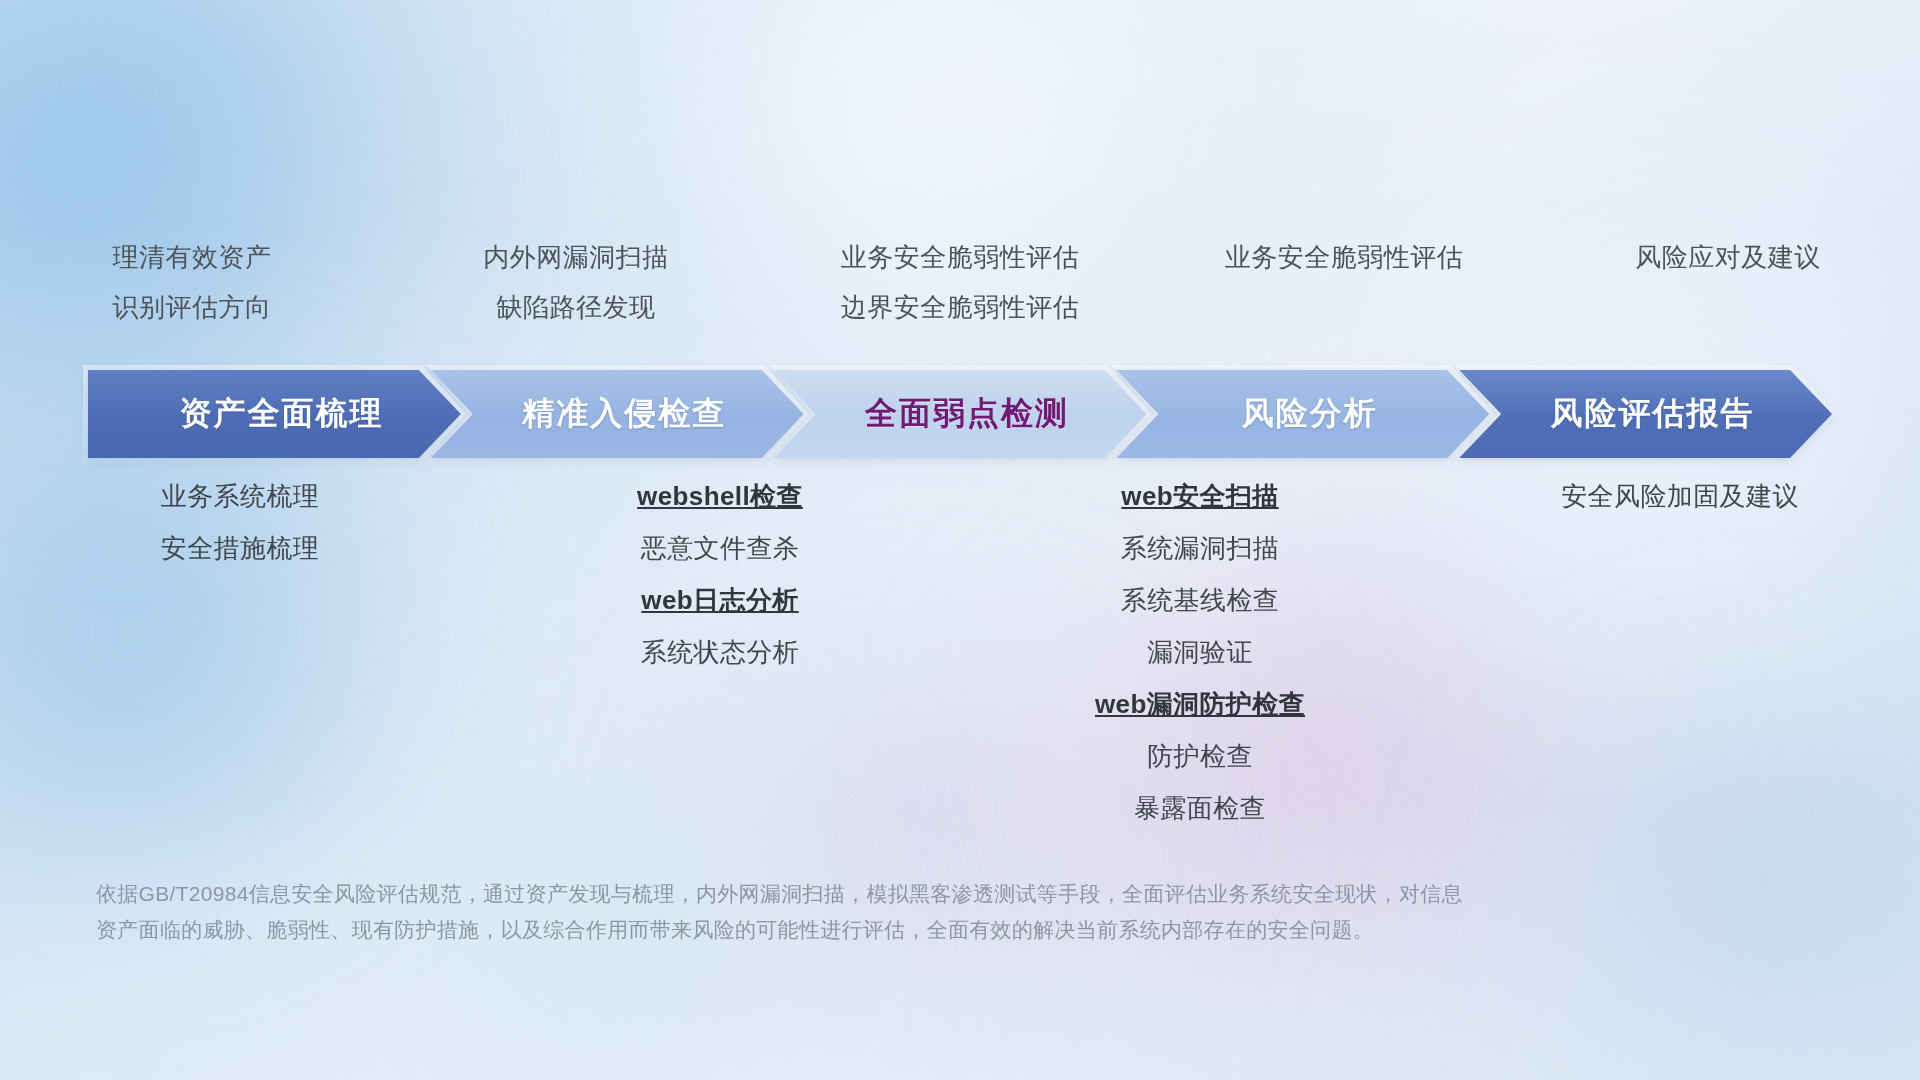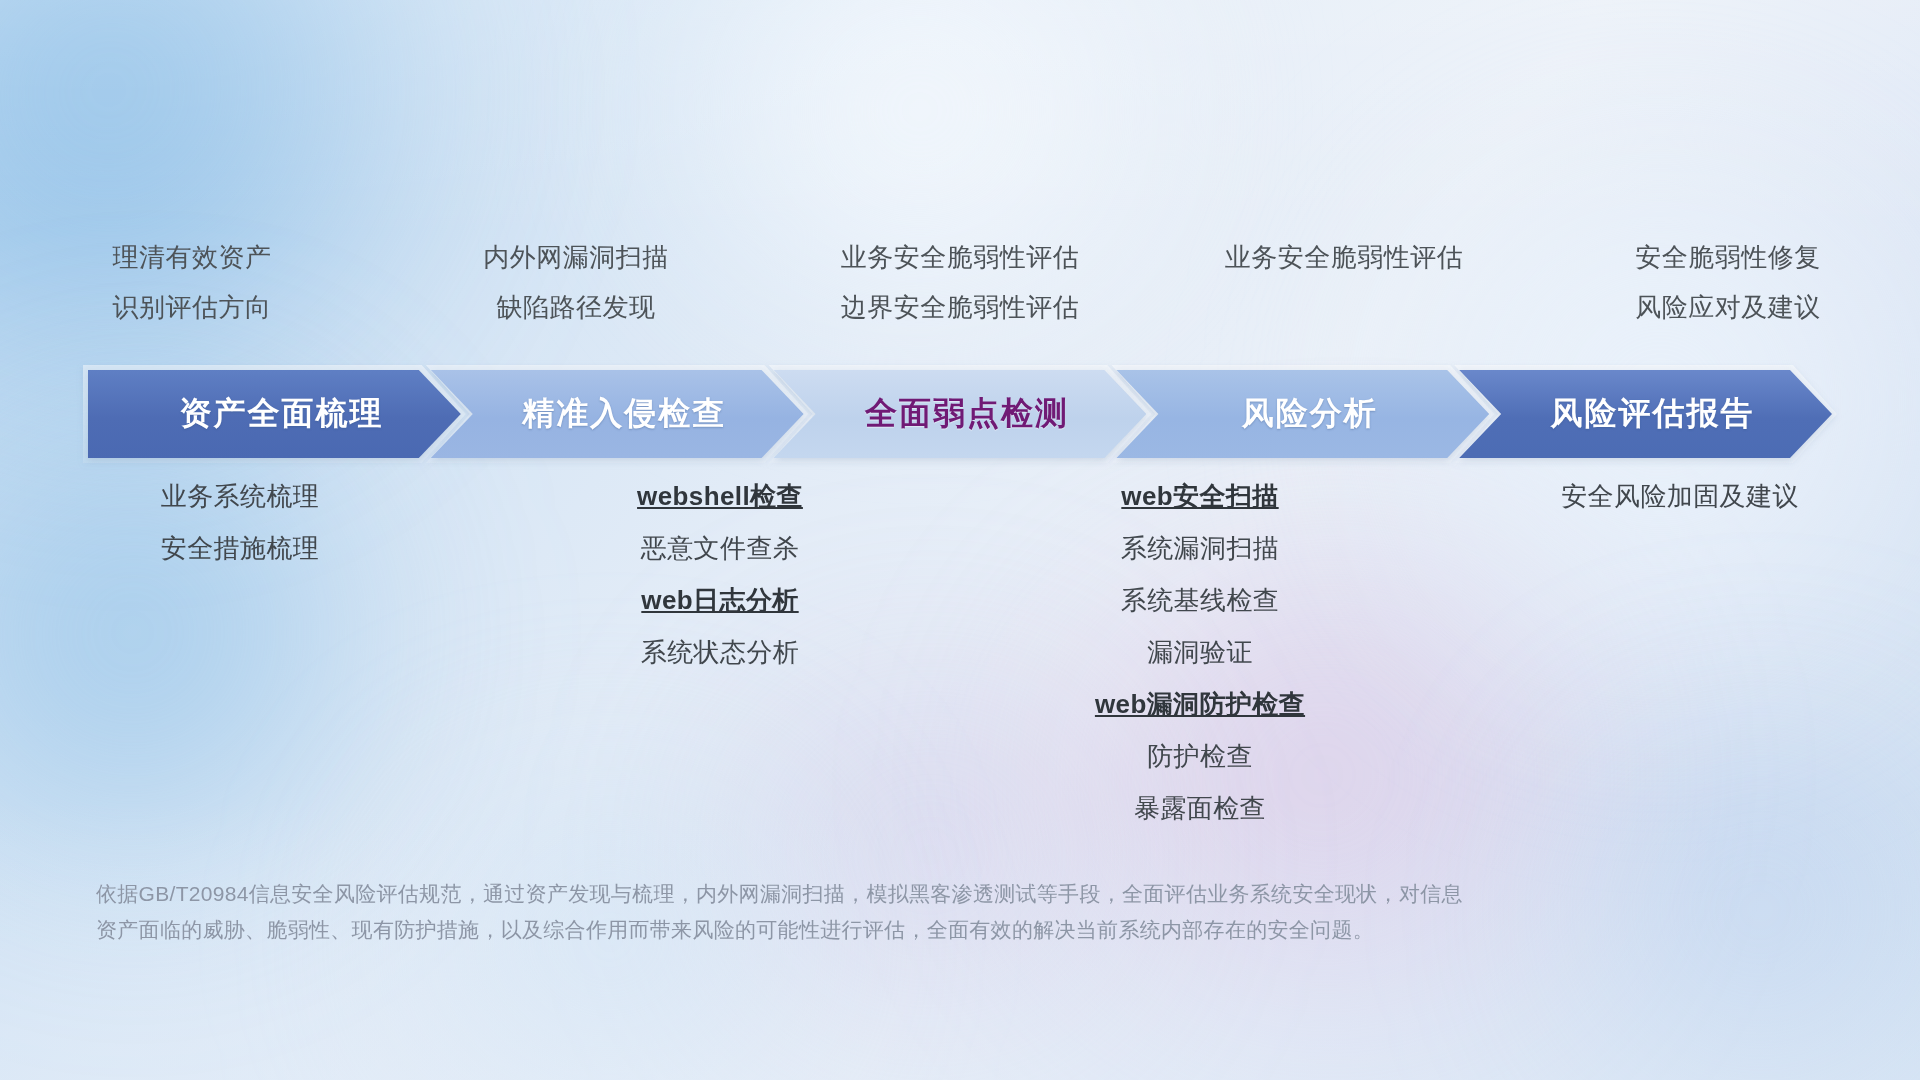--- a/index.html
+++ b/index.html
@@ -144,21 +144,20 @@
     <div class="col">
       <div class="desc-line">业务安全脆弱性评估</div>
       <div class="desc-line">边界安全脆弱性评估</div>
     </div>
 
     <div class="col">
       <div class="desc-line">业务安全脆弱性评估</div>
     </div>
 
     <div class="col">
-      <div class="desc-line">安全脆弱性修复</div>
       <div class="desc-line">风险应对及建议</div>
     </div>
 
   </div>
 
   <div id="chevron-band">
 
     <div class="chev first tone-dark">
       <div class="halo"></div>
       <div class="body"></div>

